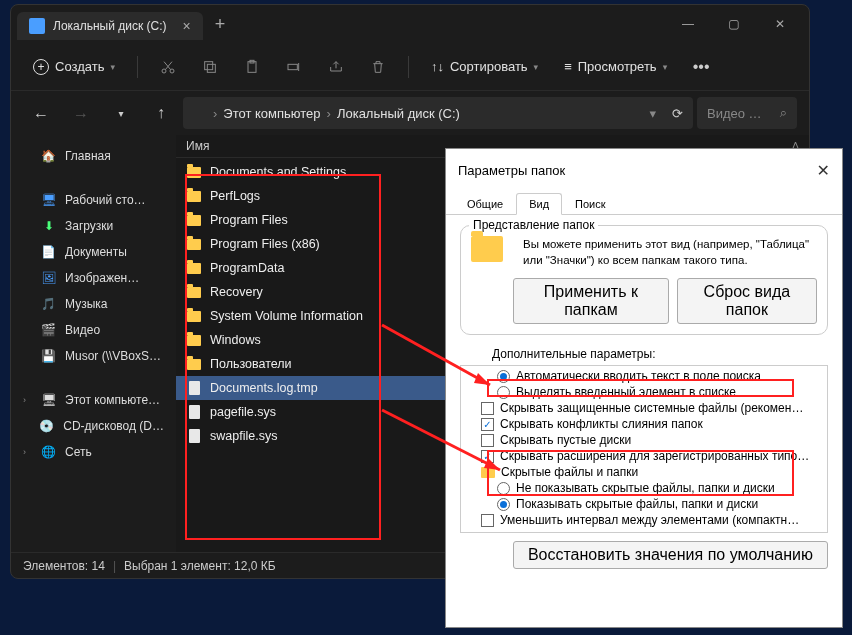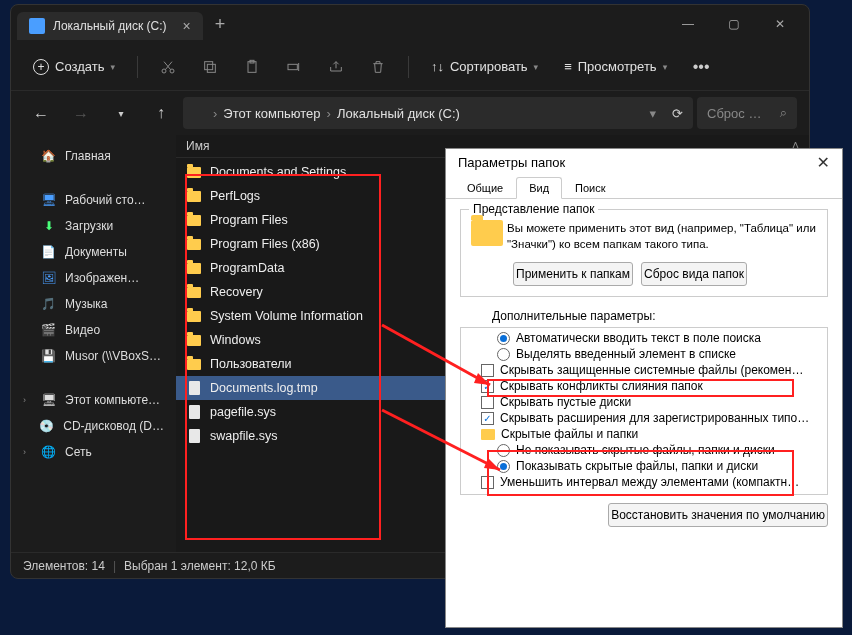--- a/index.html
+++ b/index.html
@@ -60,34 +60,34 @@
 
 .redbox { position: absolute; border: 2px solid #ff2020; pointer-events: none; z-index: 5; }
 .red1 { left: 185px; top: 174px; width: 196px; height: 366px; }
 
 
 .dialog {
   position: absolute; left: 445px; top: 148px; width: 398px; height: 480px;
   background: #fff; color: #000; border: 1px solid #888; font-size: 12px;
   display: flex; flex-direction: column; z-index: 10;
 }
-.dlg-title { display: flex; align-items: center; padding: 4px 12px; font-size: 13px; }
+.dlg-title { display: flex; align-items: center; padding: 12px 12px; font-size: 13px; }
 .dlg-title .close { margin-left: auto; font-size: 16px; color: #333; }
 .tabs { display: flex; padding: 0 8px; border-bottom: 1px solid #ccc; }
 .dlg-tab { padding: 4px 12px; font-size: 11px; border: 1px solid transparent; position: relative; top: 1px; }
 .dlg-tab.active { background: #fff; border: 1px solid #ccc; border-bottom: 1px solid #fff; border-radius: 3px 3px 0 0; }
 .dlg-body { padding: 10px 14px; flex: 1; }
-.groupbox { border: 1px solid #ccc; border-radius: 0; padding: 10px; position: relative; margin-bottom: 12px; }
+.groupbox { border: 1px solid #ccc; border-radius: 10px; padding: 10px; position: relative; margin-bottom: 12px; }
 .groupbox .legend { position: absolute; top: -8px; left: 8px; background: #fff; padding: 0 4px; font-size: 12px; }
-.gb-row { display: flex; gap: 4px; align-items: flex-start; }
+.gb-row { display: flex; gap: 20px; align-items: flex-start; }
 .gb-icon { width: 32px; height: 26px; background: #ffcc4d; border-radius: 2px; position: relative; flex-shrink: 0; }
 .gb-icon::before { content: ''; position: absolute; top: -5px; left: 0; width: 12px; height: 5px; background: #ffcc4d; border-radius: 2px 2px 0 0; }
 .gb-text { font-size: 11.5px; line-height: 1.4; }
 .gb-btns { display: flex; gap: 8px; margin-top: 10px; margin-left: 42px; }
-.btn { padding: 4px 2px; border: 1px solid #aaa; background: #f4f4f4; border-radius: 3px; font-size: 12px; }
+.btn { padding: 4px 14px; border: 1px solid #aaa; background: #f4f4f4; border-radius: 3px; font-size: 16px; }
 .adv-label { font-size: 12px; margin-bottom: 4px; margin-left: 32px; }
 .treebox { border: 1px solid #ccc; height: 168px; overflow: hidden; padding: 2px 4px; font-size: 12px; }
 .tree-row { display: flex; align-items: center; gap: 6px; padding: 1px 0; padding-left: 16px; white-space: nowrap; }
 .tree-row.sub { padding-left: 32px; }
 .radio, .checkbox { width: 13px; height: 13px; border: 1px solid #666; flex-shrink: 0; display: flex; align-items: center; justify-content: center; }
 .radio { border-radius: 50%; }
 .radio.checked::after { content: ''; width: 7px; height: 7px; background: #0a6fd8; border-radius: 50%; }
 .checkbox.checked::after { content: '✓'; font-size: 10px; color: #0a6fd8; }
 .tree-folder { width: 14px; height: 11px; background: #ffcc4d; border-radius: 1px; flex-shrink: 0; }
 .reset-btn { margin-top: 8px; text-align: right; }
@@ -187,21 +187,21 @@
     <div class="addrbar">
       <span class="drive-icon" style="width:14px;height:14px"></span>
       <span class="crumb-sep">›</span>
       <span>Этот компьютер</span>
       <span class="crumb-sep">›</span>
       <span>Локальный диск (C:)</span>
       <span class="drop">▾</span>
       <span class="refresh">⟳</span>
     </div>
     <div class="searchbox">
-      <span>Сброс …</span>
+      <span>Видео …</span>
       <span style="margin-left:auto">⌕</span>
     </div>
   </div>
 
   <div class="body">
     <div class="sidebar">
       <div class="side-item">
           <span class="chev"></span>
           <span class="si-icon">🏠</span>
           <span>Главная</span>

